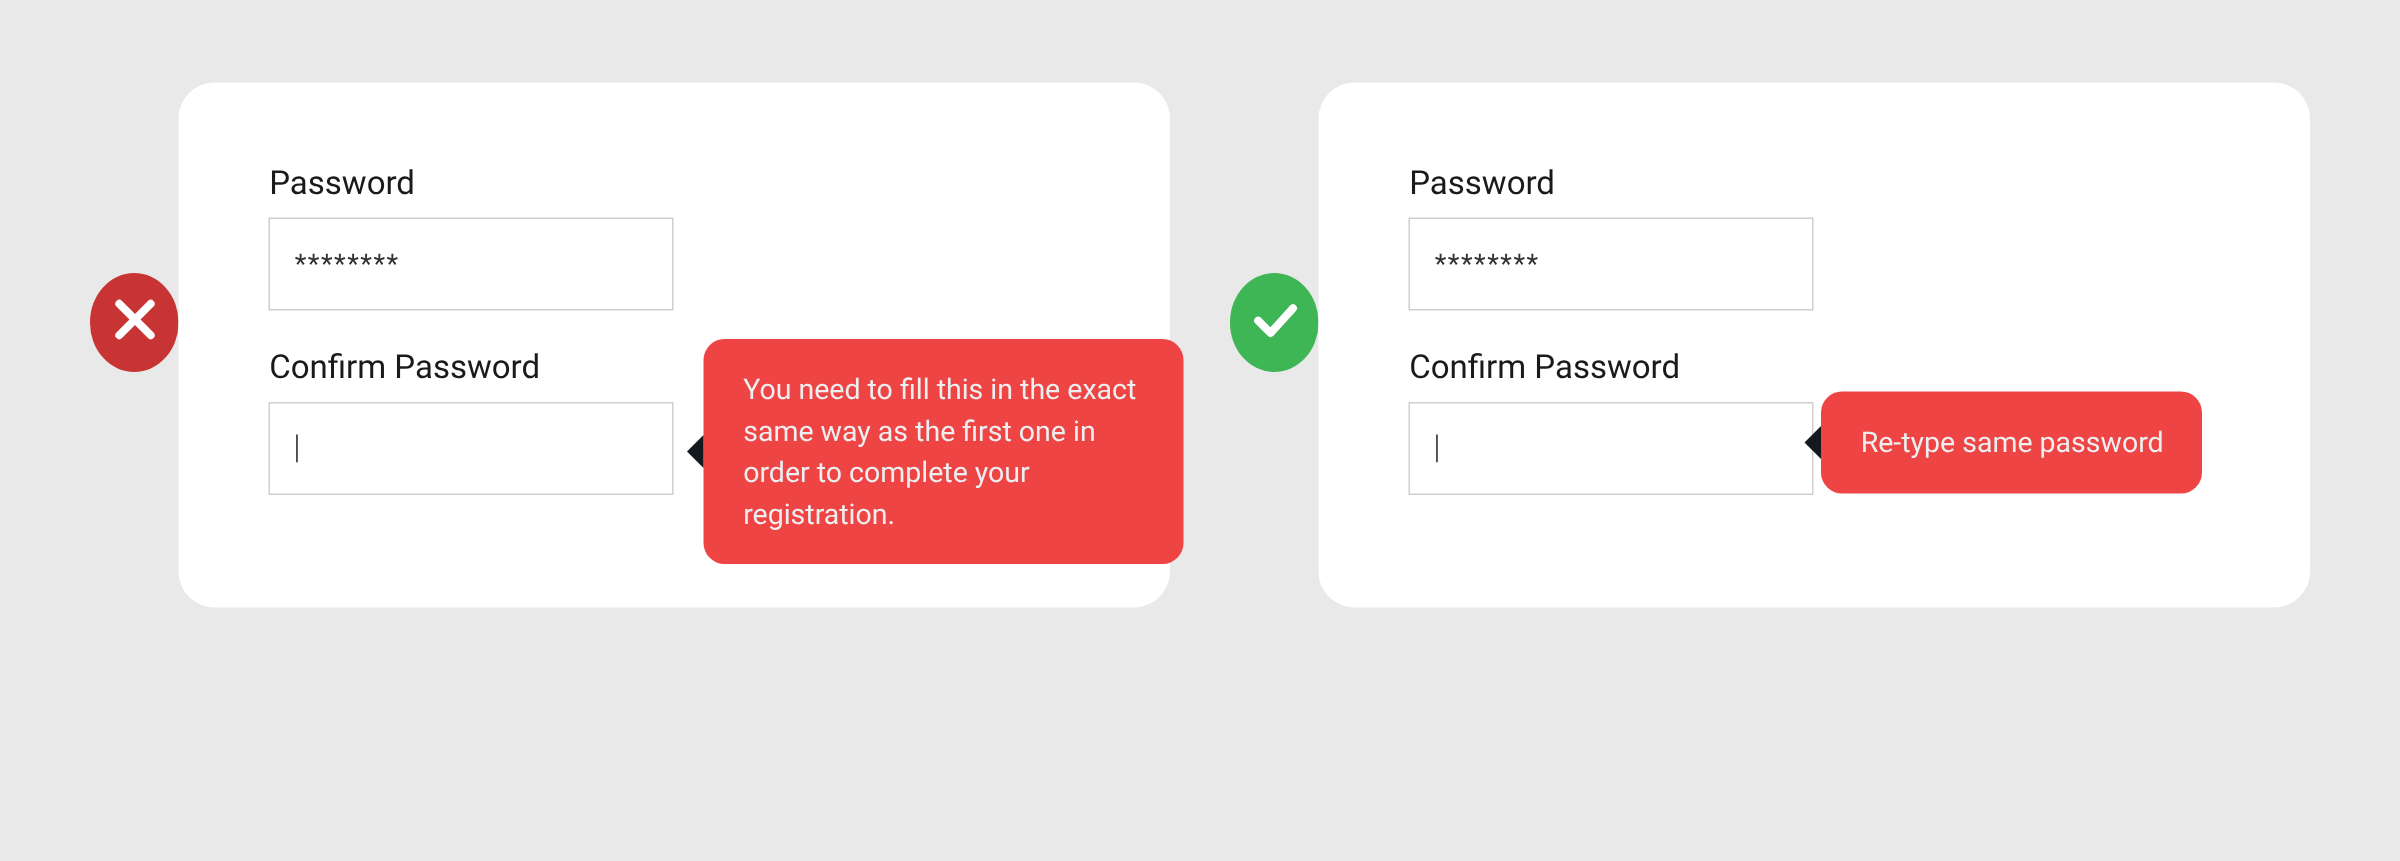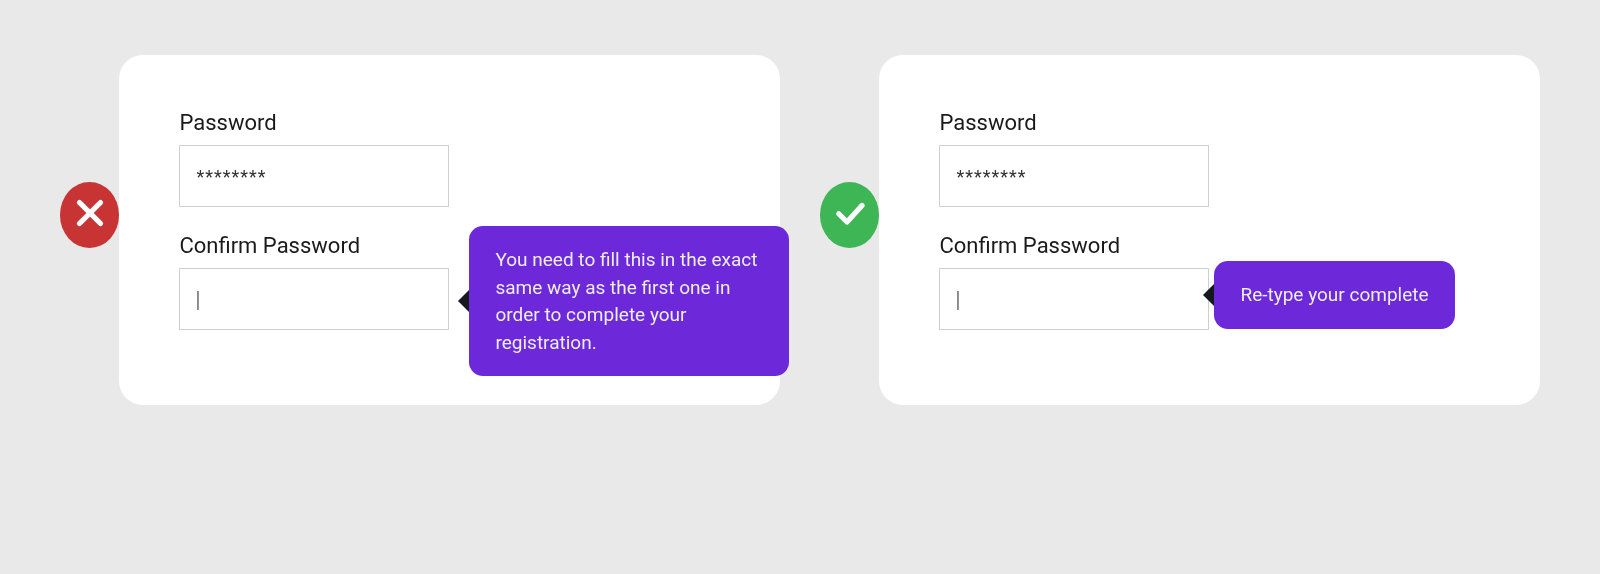--- a/index.html
+++ b/index.html
@@ -85,21 +85,21 @@
       left: 16px;
       top: 50%;
       transform: translateY(-50%);
       font-size: 22px;
       color: #333;
       font-weight: 300;
       pointer-events: none;
     }
     .tooltip {
       position: absolute;
-      background: #6d28d9;
+      background: #ef4444;
       color: #eceef0;
       border-radius: 14px;
       padding: 20px 26px;
       font-size: 19px;
       line-height: 1.45;
       font-weight: 400;
     }
     .tooltip::before {
       content: "";
       position: absolute;
@@ -170,17 +170,17 @@
           <input type="text" class="text-input" value="********" style="">
         </div>
       </div>
       <div class="field-group" style="margin-bottom:0;">
         <div class="field-label">Confirm Password</div>
         <div class="input-wrap">
           <input type="text" class="text-input" value="" style="">
           <span class="cursor-indicator">|</span>
         </div>
       </div>
-      <div class="tooltip tooltip-short">Re-type your complete</div>
+      <div class="tooltip tooltip-short">Re-type same password</div>
     </div>
   </div>
 
 </div>
 
 </body></html>

